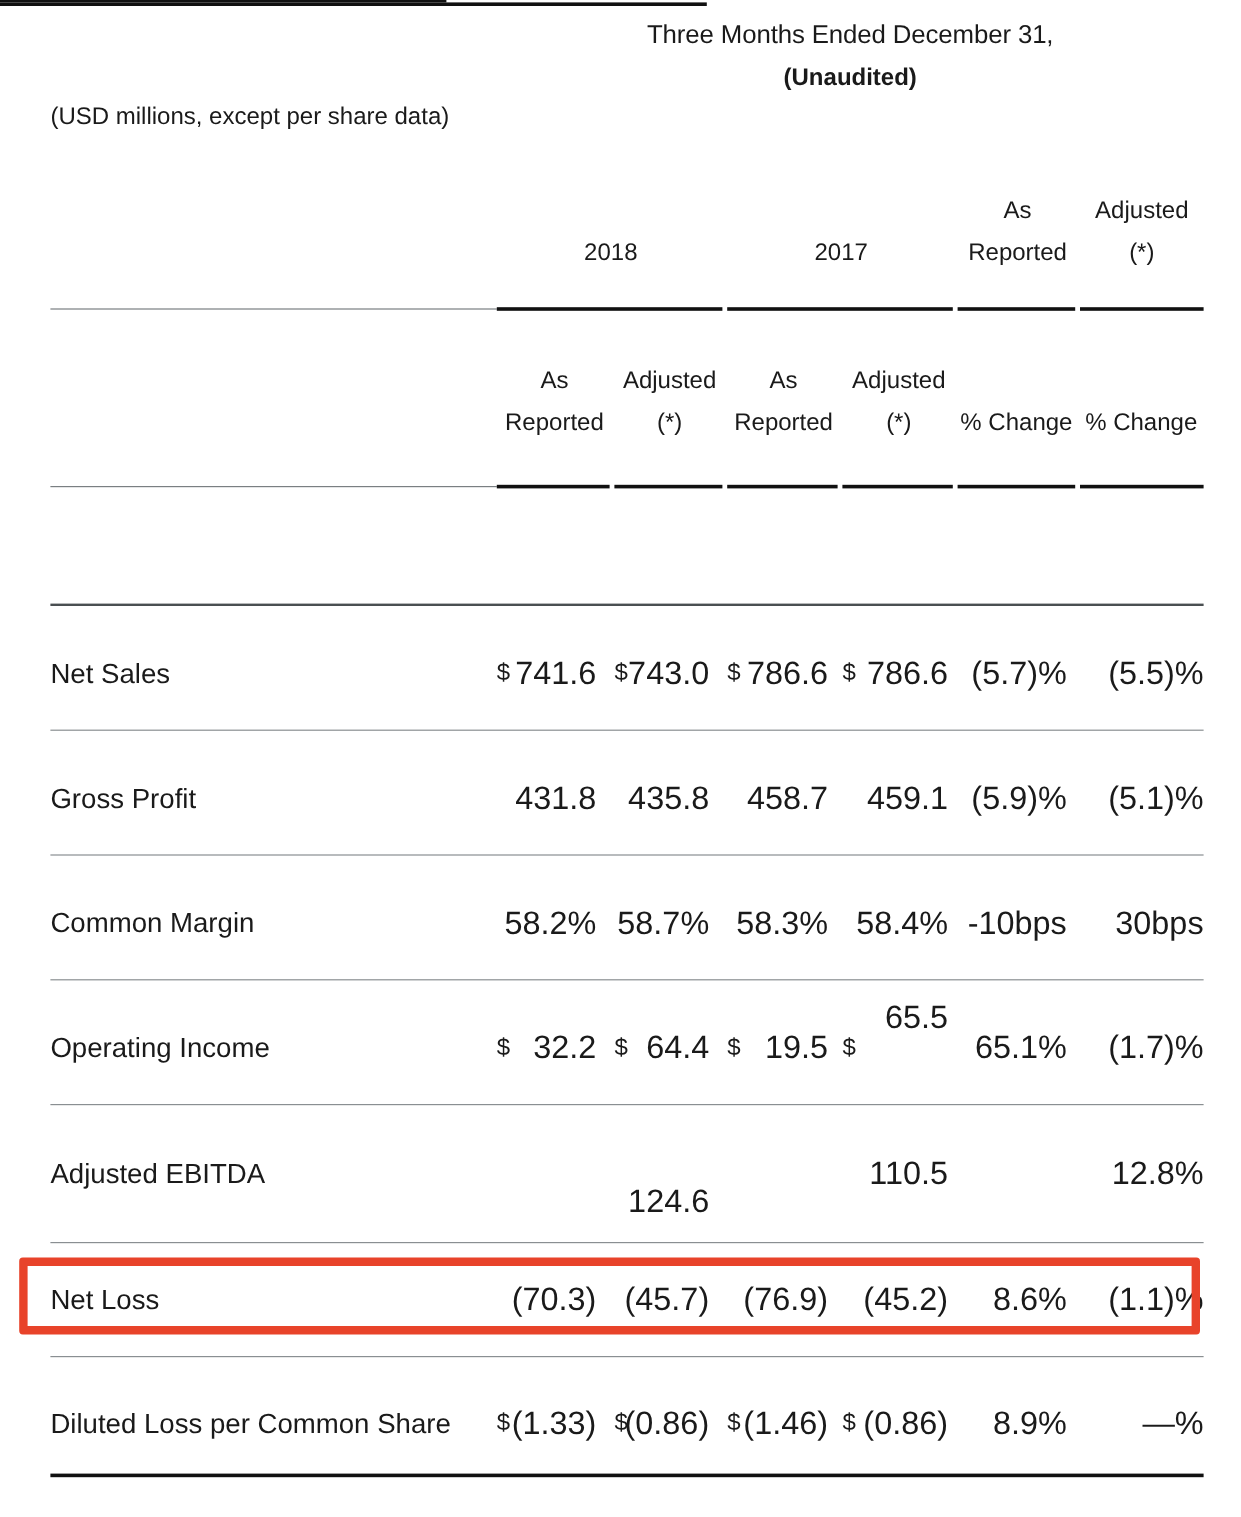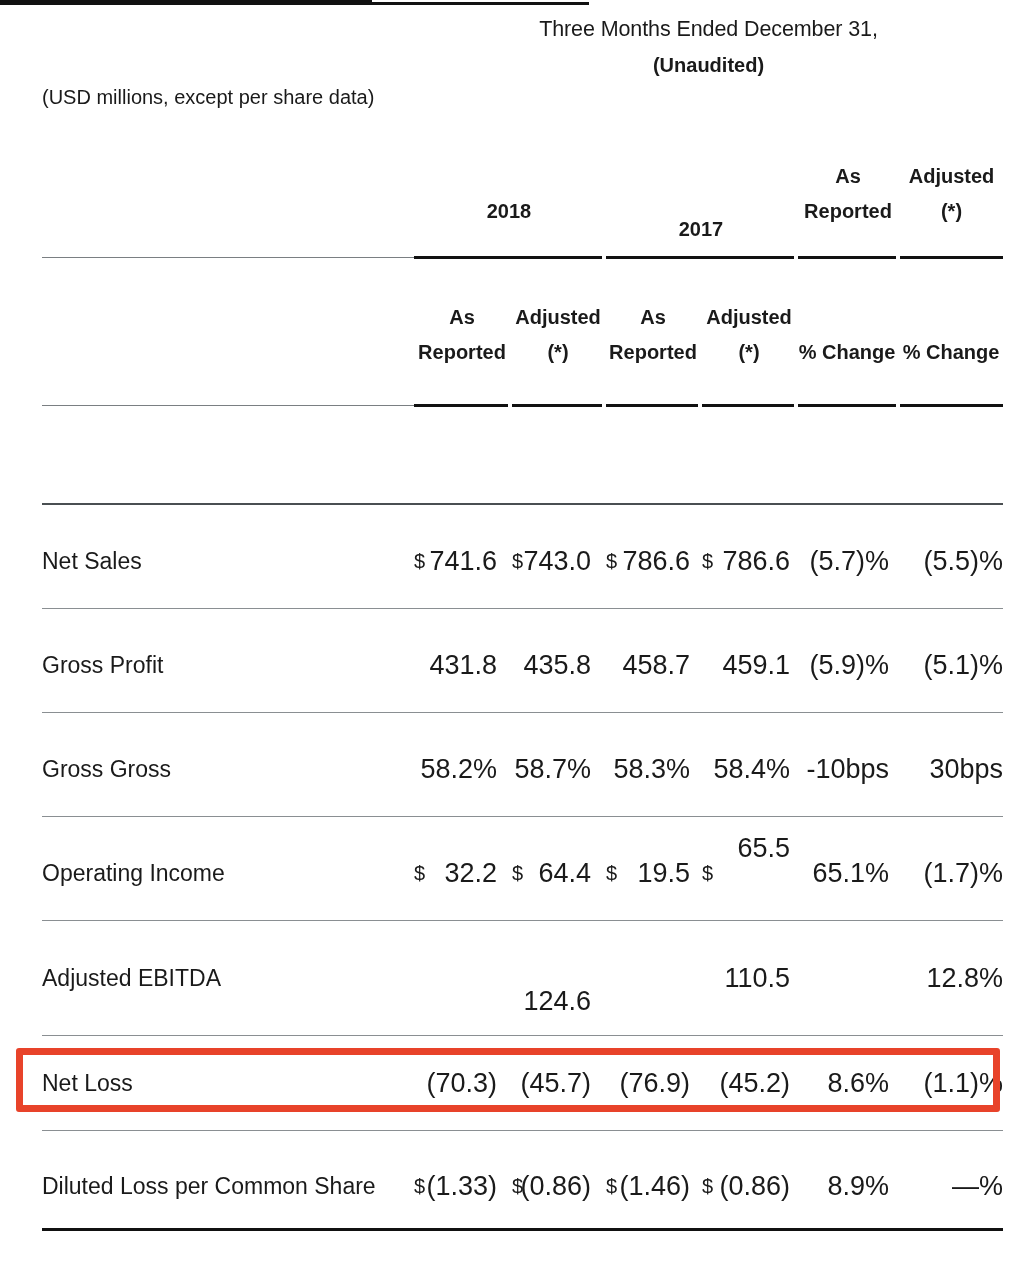--- a/index.html
+++ b/index.html
@@ -93,21 +93,21 @@
   }
   .hdr-sub {
     position: absolute;
     top: 293px;
     height: 100px;
   }
   .hcell {
     position: absolute;
     font-size: 20px;
     line-height: 35px;
-    font-weight: 700;
+    font-weight: 400;
     color: #1a1a1a;
     text-align: center;
     white-space: pre-line;
   }
 
   
   .row-rule {
     position: absolute;
     left: 42px;
     width: 961px;
@@ -176,21 +176,21 @@
     <div class="title-sub">(Unaudited)</div>
   </div>
 
   <div class="units-note">(USD millions, except per share data)</div>
 
   <div class="rule-top-left"></div>
   <div class="rule-top-right"></div>
 
   <div class="hdr-year">
     <div class="hcell" style="left:414px; top:42px; width:190px;">2018</div>
-    <div class="hcell" style="left:606px; top:60px; width:190px;">2017</div>
+    <div class="hcell" style="left:606px; top:42px; width:190px;">2017</div>
     <div class="hcell" style="left:798px; top:7px; width:100px;">As
 Reported</div>
     <div class="hcell" style="left:900px; top:7px; width:103px;">Adjusted
 (*)</div>
   </div>
 
   <div class="lead" style="top:257px; width:372px;"></div>
   <div class="seg" style="left:414px; width:188px;"></div>
   <div class="seg" style="left:606px; width:188px;"></div>
   <div class="seg" style="left:798px; width:98px;"></div>
@@ -232,21 +232,21 @@
       <div class="cell" style="left: 899px; width: 104px; top: 547px;">(5.5)%</div>
       <div class="row-rule " style="top: 608px;"></div>
       <div class="rowlabel" style="top: 651px;">Gross Profit</div>
       <div class="cell" style="left: 414px; width: 83px; top: 651px;">431.8</div>
       <div class="cell" style="left: 512px; width: 79px; top: 651px;">435.8</div>
       <div class="cell" style="left: 606px; width: 84px; top: 651px;">458.7</div>
       <div class="cell" style="left: 702px; width: 88px; top: 651px;">459.1</div>
       <div class="cell" style="left: 796px; width: 93px; top: 651px;">(5.9)%</div>
       <div class="cell" style="left: 899px; width: 104px; top: 651px;">(5.1)%</div>
       <div class="row-rule " style="top: 712px;"></div>
-      <div class="rowlabel" style="top: 755px;">Gross Gross</div>
+      <div class="rowlabel" style="top: 755px;">Common Margin</div>
       <div class="cell" style="left: 414px; width: 83px; top: 755px;">58.2%</div>
       <div class="cell" style="left: 512px; width: 79px; top: 755px;">58.7%</div>
       <div class="cell" style="left: 606px; width: 84px; top: 755px;">58.3%</div>
       <div class="cell" style="left: 702px; width: 88px; top: 755px;">58.4%</div>
       <div class="cell" style="left: 796px; width: 93px; top: 755px;">-10bps</div>
       <div class="cell" style="left: 899px; width: 104px; top: 755px;">30bps</div>
       <div class="row-rule " style="top: 816px;"></div>
       <div class="rowlabel" style="top: 859px;">Operating Income</div>
       <div class="cur" style="left: 414px; top: 859px;">$</div>
       <div class="cell" style="left: 414px; width: 83px; top: 859px;">32.2</div>

